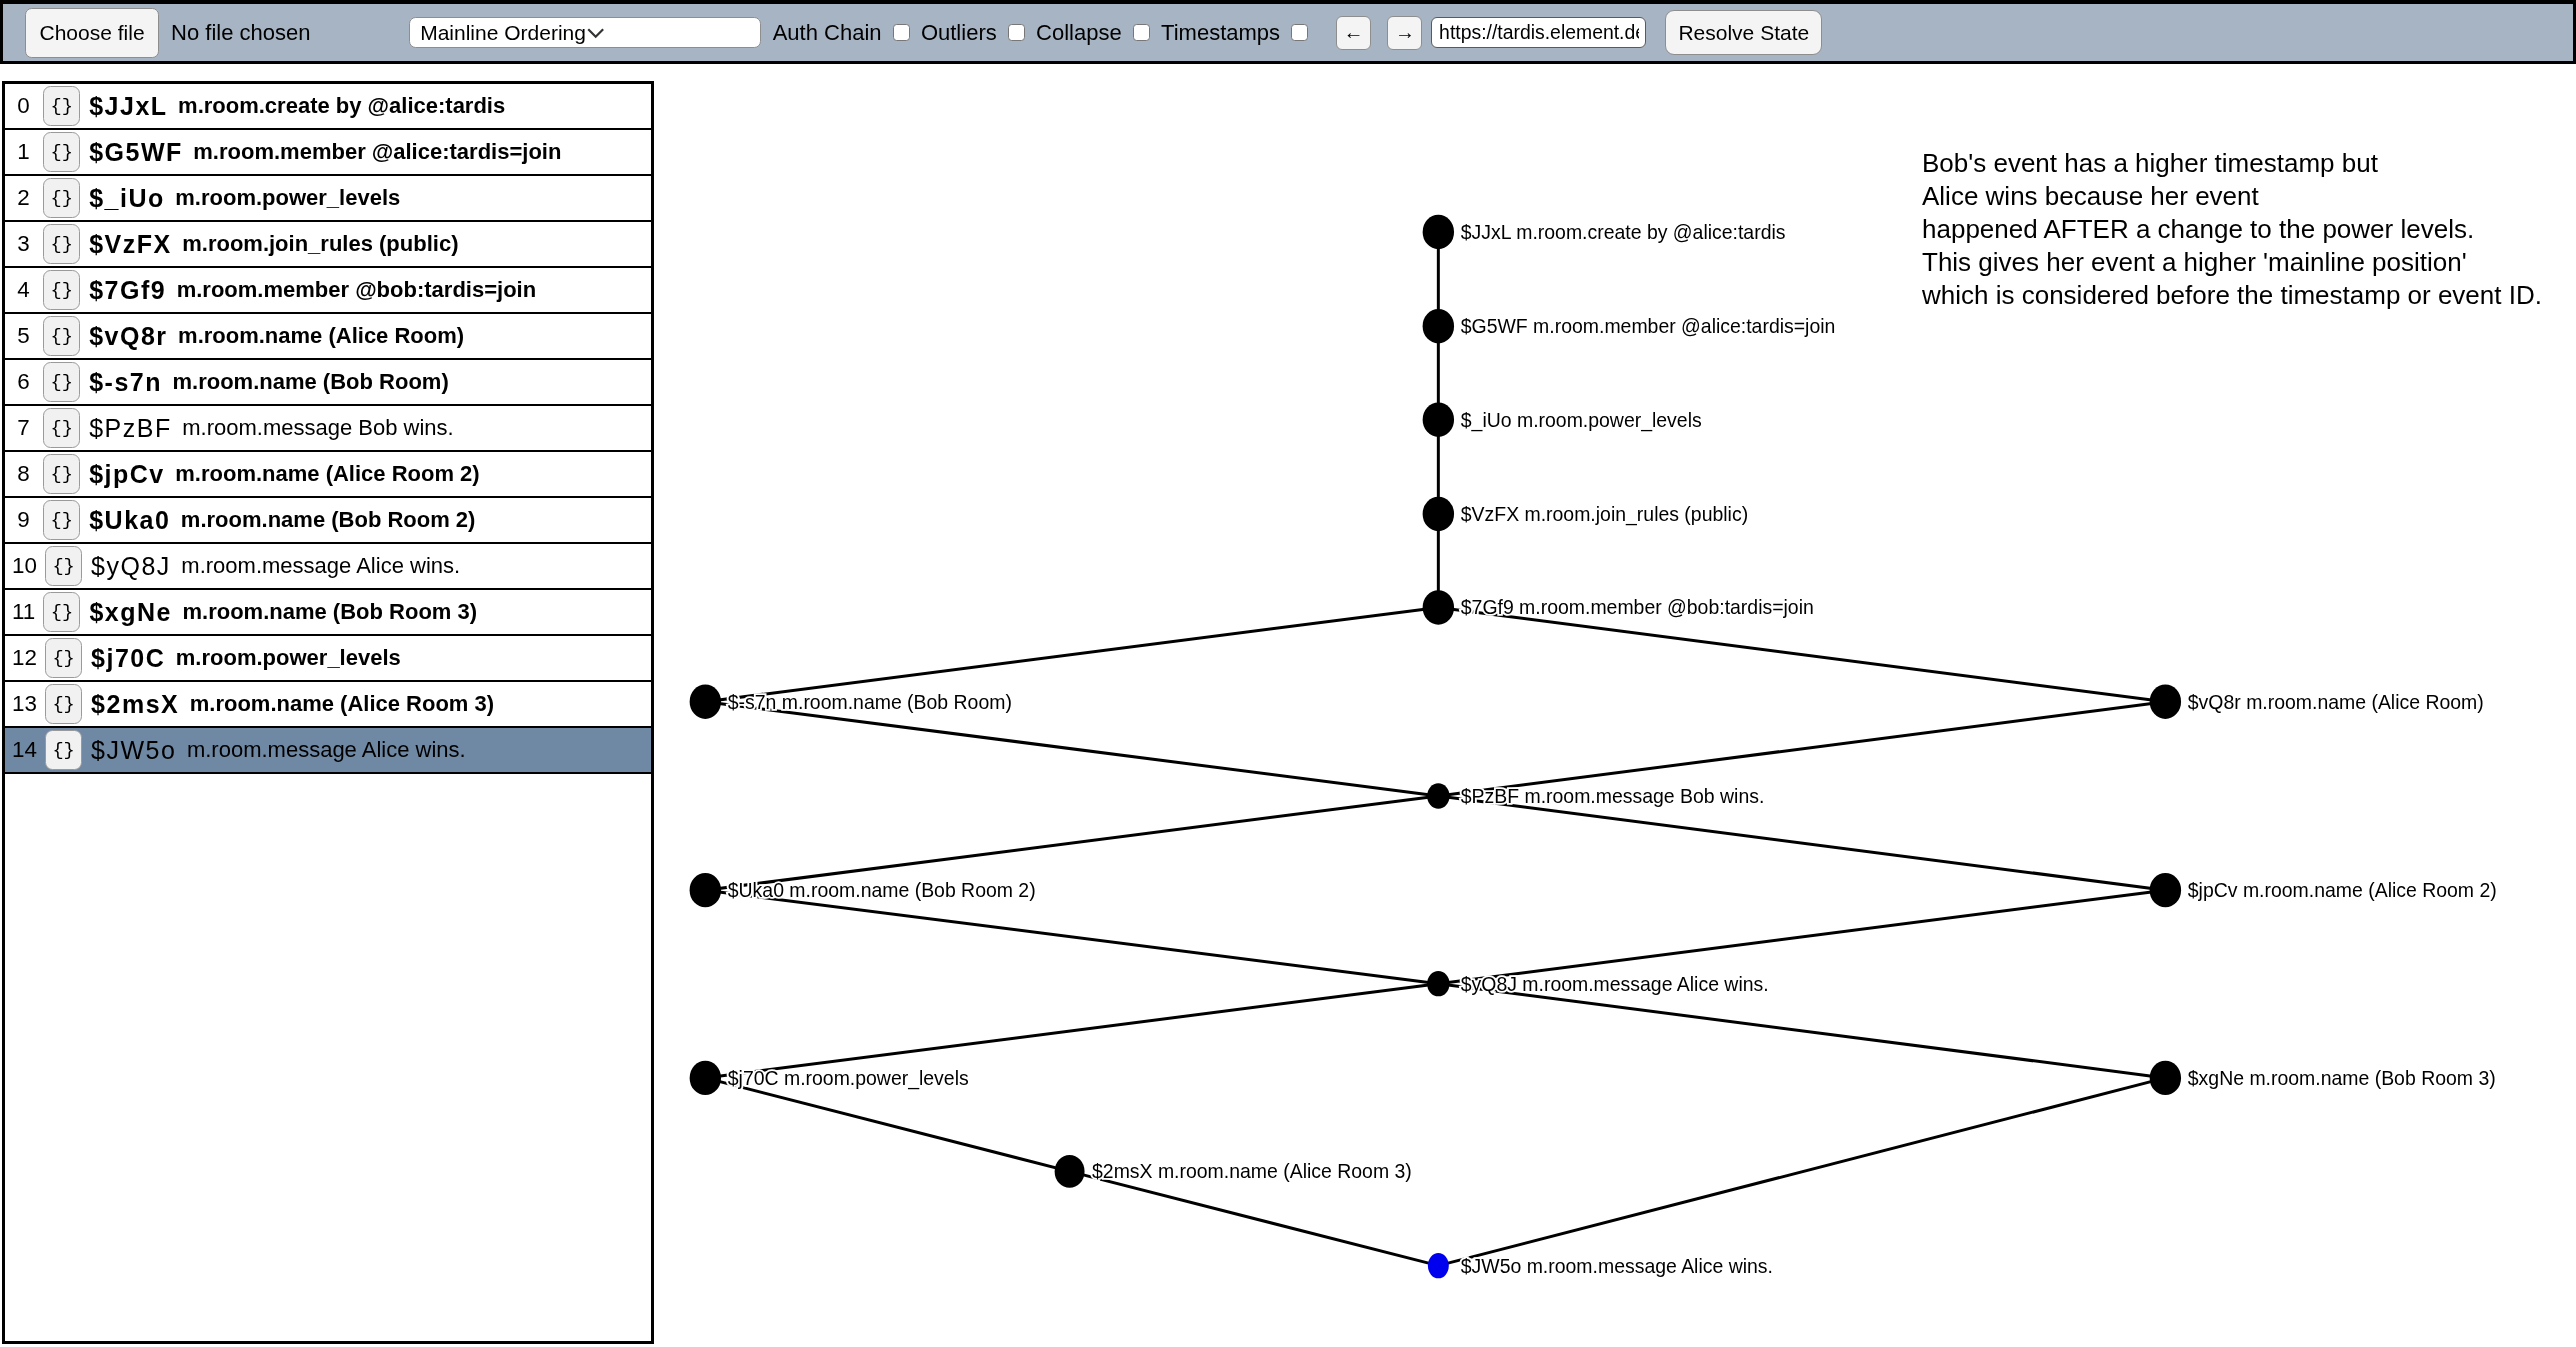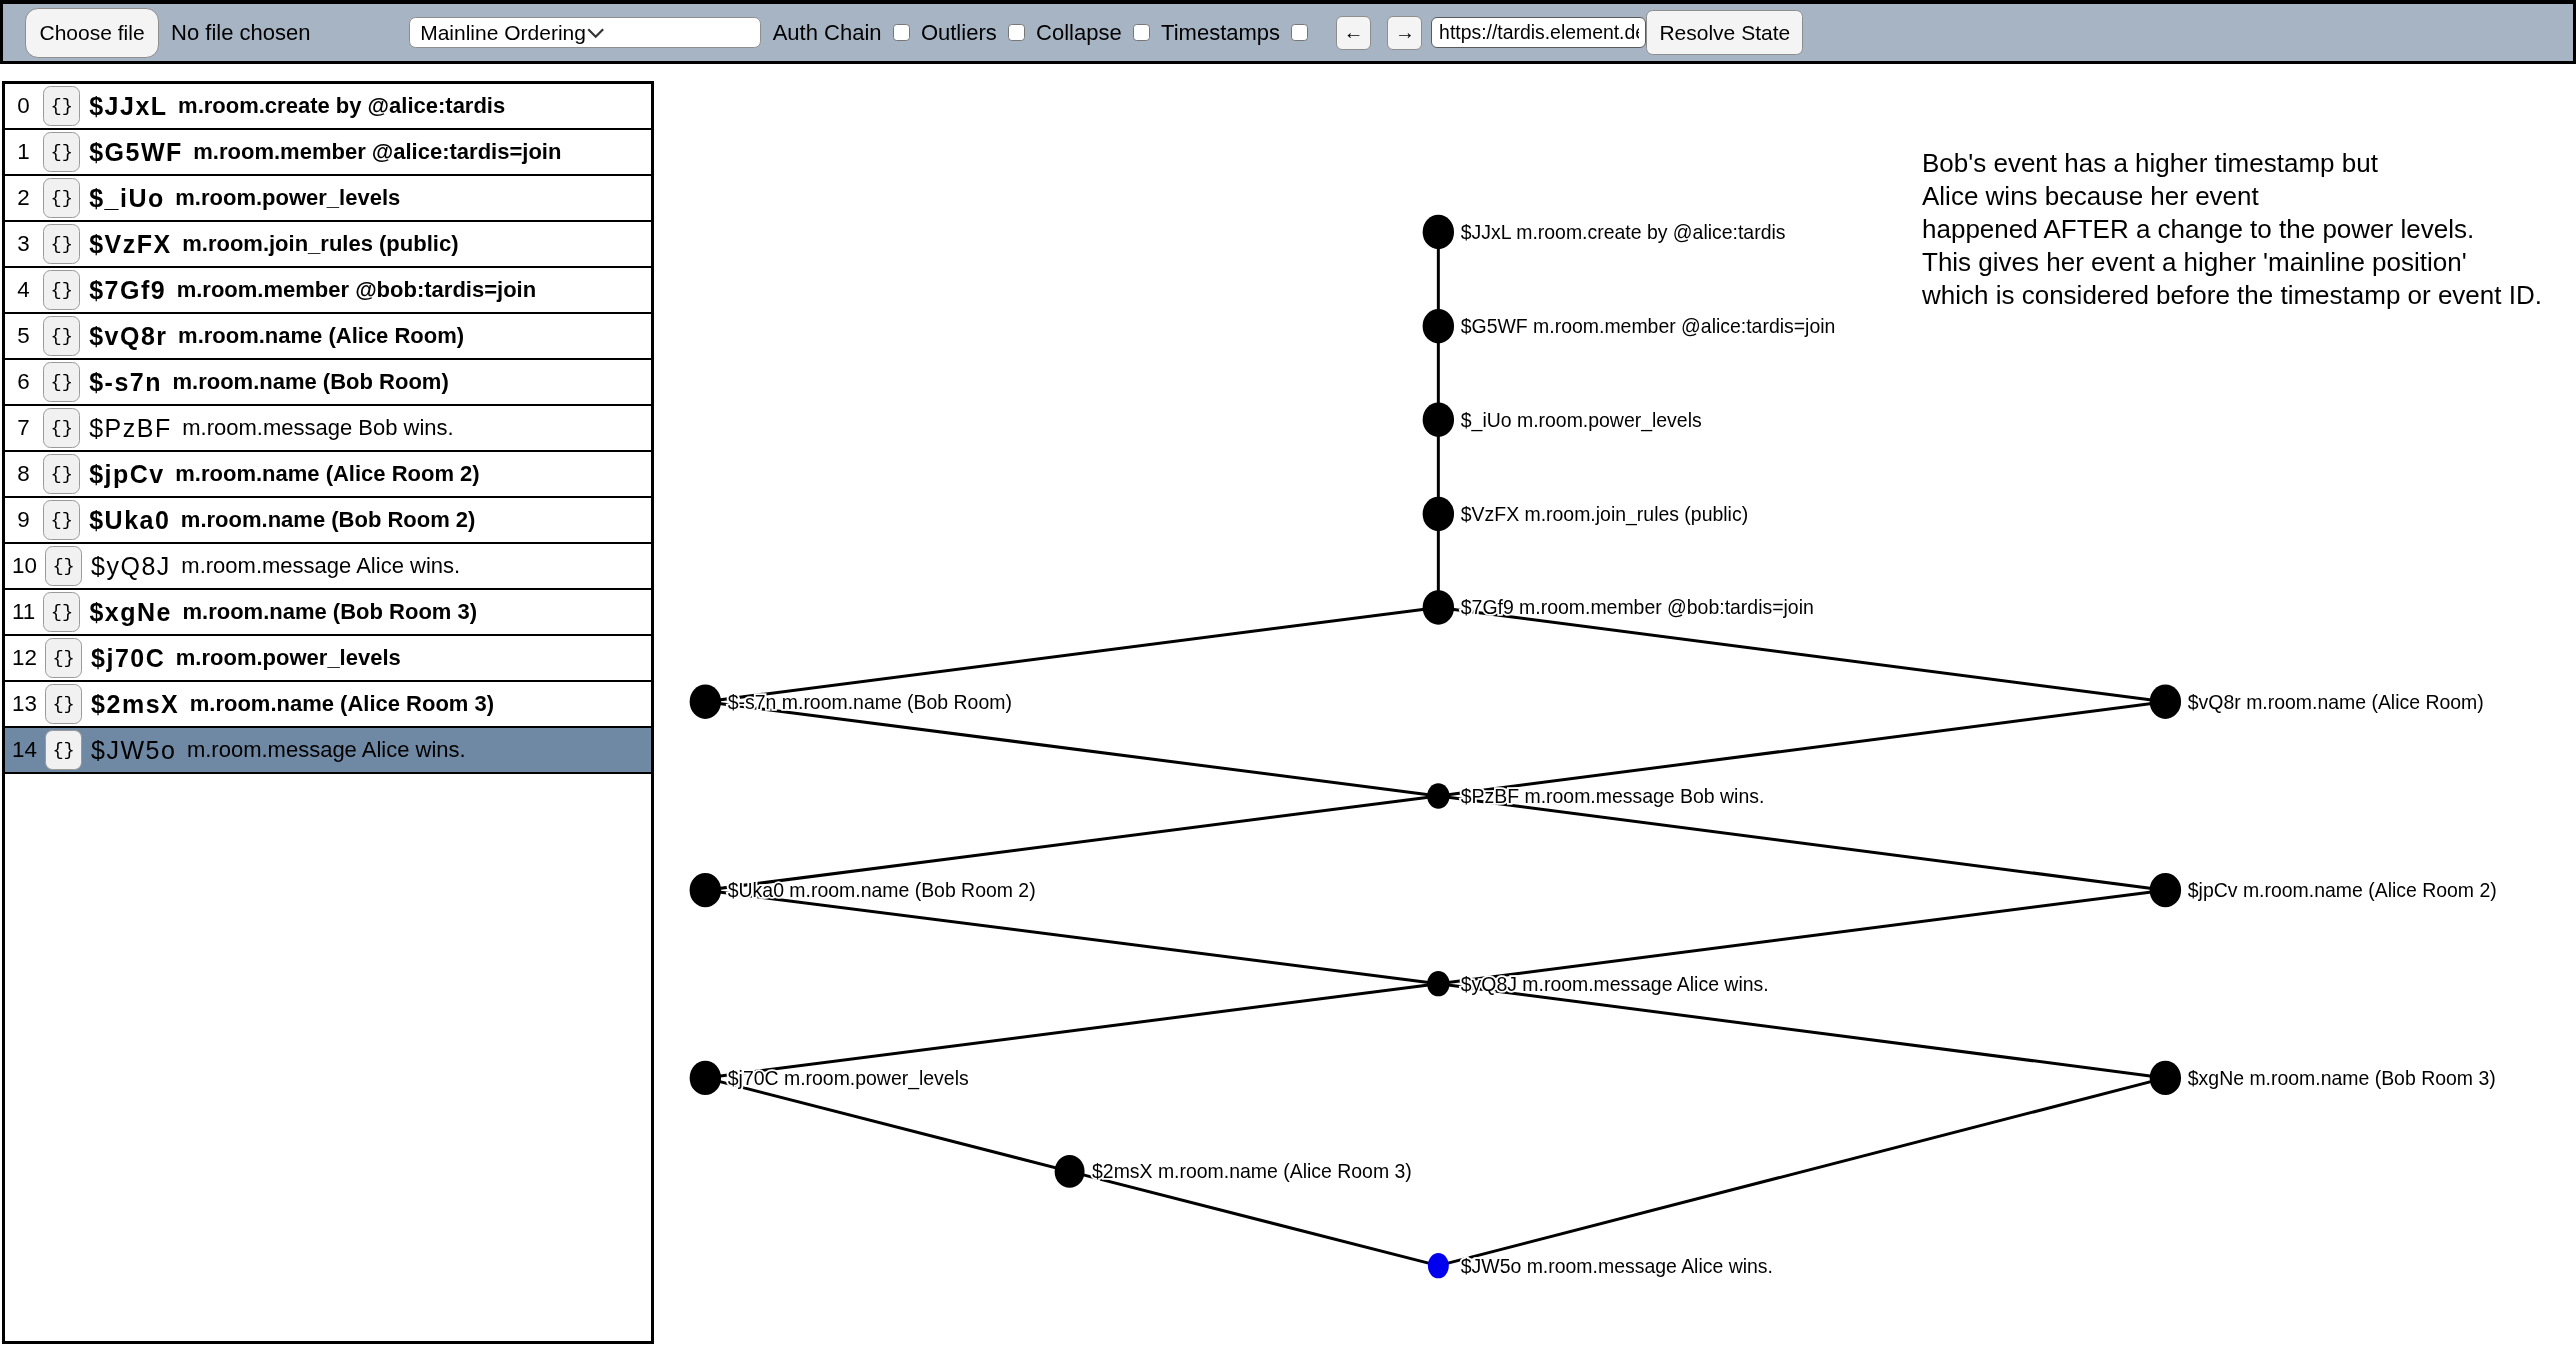--- a/index.html
+++ b/index.html
@@ -13,42 +13,42 @@
     border:3px solid #000; border-top-width:4.5px;
     display:flex; align-items:center;
     padding-left:22px;
     font-size:22px; color:#000;
   }
   .btn {
     background:#f4f4f4; border:1.5px solid #8e8e8e; border-radius:6.7px;
     font-family:"Liberation Sans", sans-serif; font-size:21px; color:#000;
     height:33px; padding:0 13.5px; cursor:pointer;
   }
-  .choose-file { height:50px;border-radius:13px; }
+  .choose-file { height:50px; }
   .file-status { margin-left:12px; }
   .select-box {
     margin-left:99px; width:352px; height:31px; background:#fff;
     border:1.5px solid #8e8e8e; border-radius:6.7px;
     display:flex; align-items:center; justify-content:flex-start;
     padding:0 10.5px 0 9.7px; font-size:21px; cursor:pointer;
   }
   .cb-groups { display:flex; align-items:center; margin-left:11.2px; }
   .cb-group { display:flex; align-items:center; margin-right:11.2px;justify-content:flex-end; }
   .cb-label { margin-right:11.2px; white-space:nowrap; }
   .checkbox {
     width:17px; height:17px; background:#fff; border:1.5px solid #777;
     border-radius:3.7px; display:inline-block; cursor:pointer;
   }
   .arrow-btn { width:35px; height:34px; padding:0; margin-left:16.5px; font-size:20px; border-radius:6px; }
   .url-input {
     margin-left:9px; width:215px; height:31px; background:#fff;
     border:1.5px solid #5a5a5a; border-radius:6px; font-size:19.4px;
     padding:0 6.7px; font-family:"Liberation Sans", sans-serif; color:#000;
   }
-  .resolve-btn { margin-left:0; height:45px; padding:0 12px; }
+  .resolve-btn { margin-left:19px; height:45px; padding:0 12px;border-radius:9px; }
 
   
   .sidebar {
     position:absolute; left:1.5px; top:81px; width:652px; height:1263px;
     background:#fff; border:3px solid #000;
   }
   .row {
     height:46px; display:flex; align-items:center;
     border-bottom:2.2px solid #000; padding-left:7.5px;
     font-size:22px; color:#000; cursor:pointer; background:#fff;

